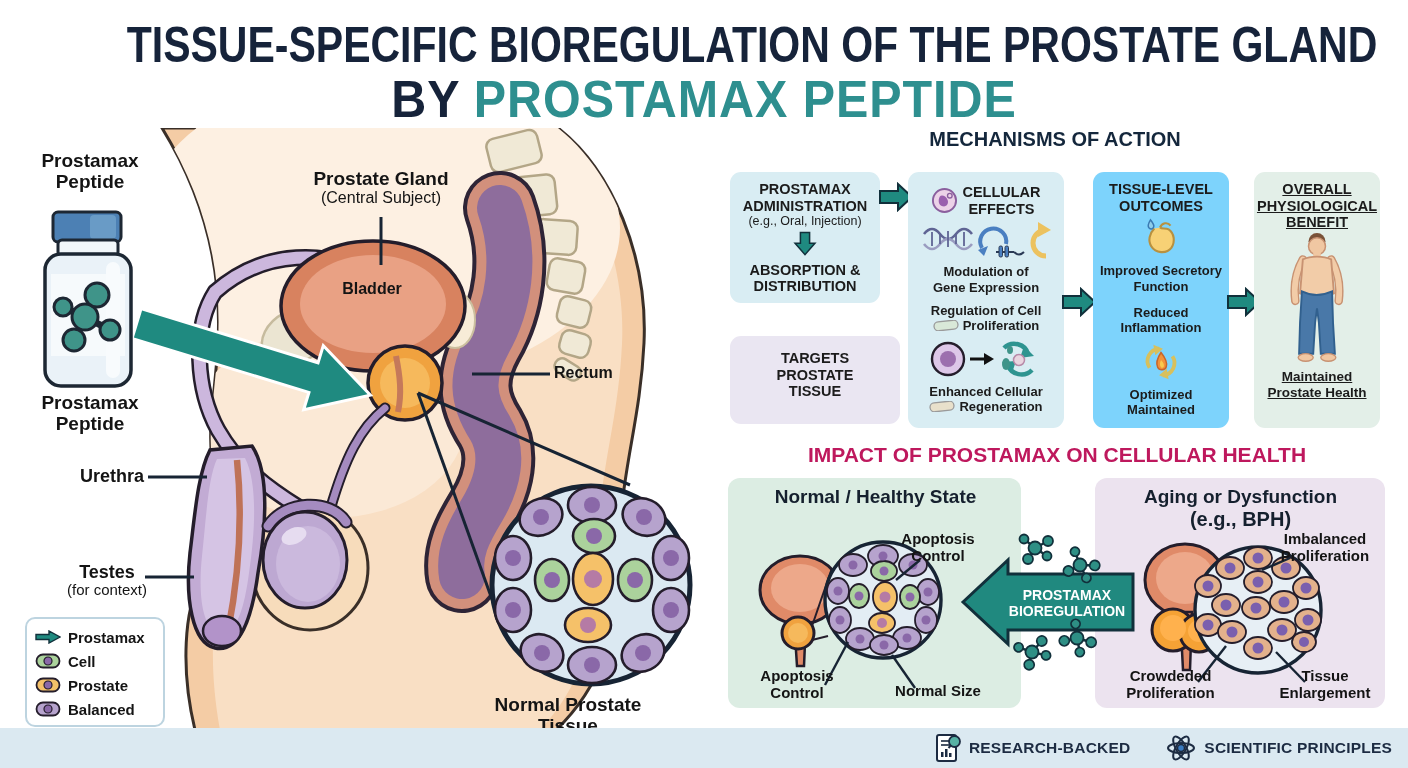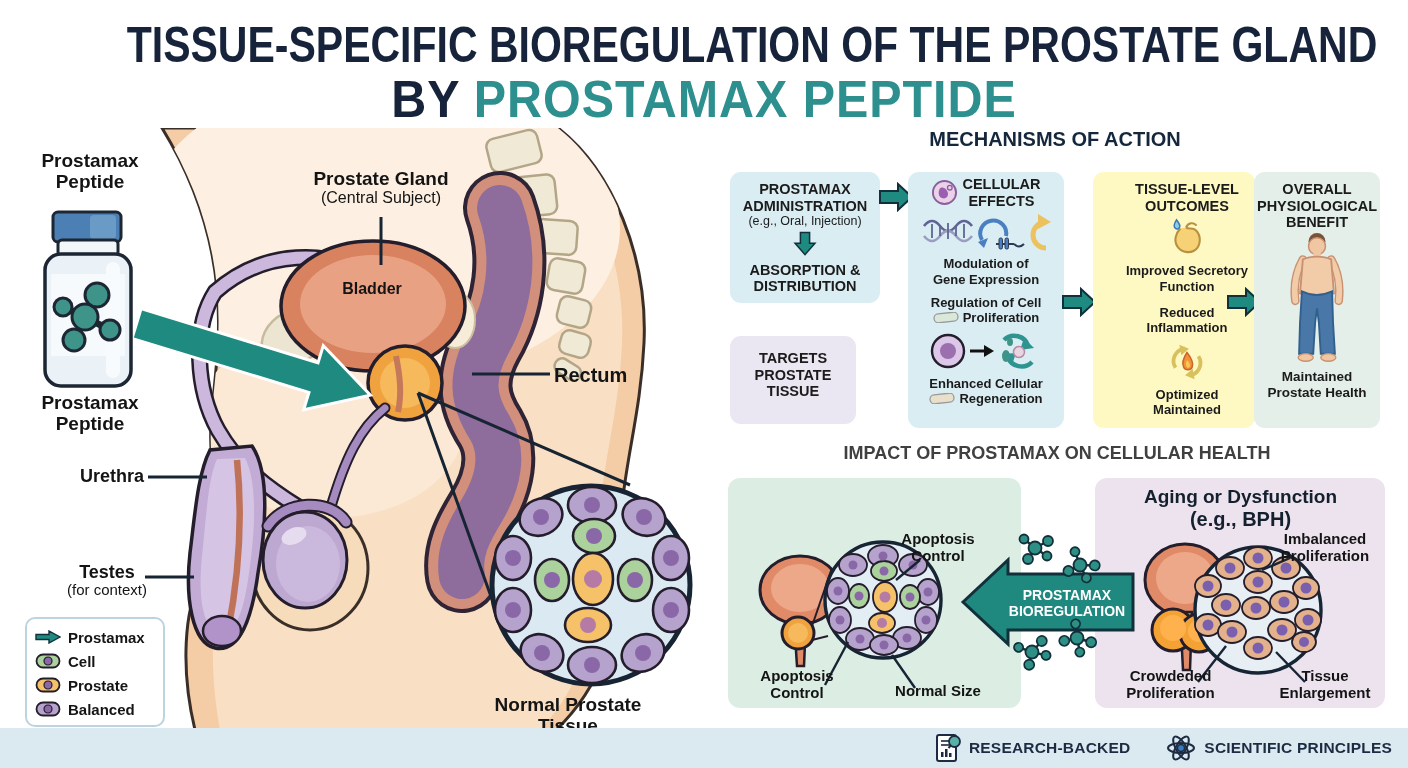--- a/index.html
+++ b/index.html
@@ -19,21 +19,21 @@
   .legend{left:25px;top:617px;width:128px;background:#ffffff;border:2px solid #bdd4e0;
           border-radius:10px;padding:6px 0 4px 8px;}
   .legend .row{display:flex;align-items:center;gap:7px;height:24px;}
   .legend .row span{font-size:15px;font-weight:bold;color:#141414;}
   
   .mbox{position:absolute;border-radius:11px;text-align:center;color:#1b1b1b;}
   .mbox .t{font-weight:bold;font-size:14.5px;line-height:1.15;}
   .mbox .s{font-size:12.5px;line-height:1.15;}
   .blue{background:#d9edf3;}
   .lav{background:#eae6f2;}
-  .blue2{background:#fef9c3;padding-left:26px;}
+  .blue2{background:#7dd3fc;}
   .green{background:#e3efe8;}
   .itm{font-weight:bold;font-size:13px;line-height:1.18;color:#1b1b1b;}
   .irow{display:flex;align-items:center;justify-content:center;gap:4px;}
   
   .panel{position:absolute;border-radius:12px;}
   .pgreen{background:#dcede3;}
   .ppink{background:#ece3ef;}
   .ptitle{position:absolute;text-align:center;font-weight:bold;font-size:19px;color:#15202e;line-height:1.15;}
   .ptitle .sub{font-weight:bold;font-size:20px;display:block;}
   .ilbl{position:absolute;text-align:center;font-weight:bold;font-size:15px;color:#141414;line-height:1.13;}
@@ -203,21 +203,21 @@
   </div>
   <div class="lbl" style="left:30px;top:392px;width:120px;font-size:19px;">
     <span>Prostamax</span>
     <span class="line2">Peptide</span>
   </div>
   <div class="lbl" style="left:291px;top:168px;width:180px;font-size:19px;">
     <span>Prostate Gland</span>
     <span class="sub" style="font-size:16px;">(Central Subject)</span>
   </div>
   <div class="lbl" style="left:322px;top:280px;width:100px;font-size:16px;">Bladder</div>
-  <div class="lbl" style="left:554px;top:364px;width:80px;font-size:20px;text-align:left;">Rectum</div>
+  <div class="lbl" style="left:554px;top:364px;width:80px;font-size:16px;text-align:left;">Rectum</div>
   <div class="lbl" style="left:58px;top:466px;width:86px;font-size:18px;text-align:right;">Urethra</div>
   <div class="lbl" style="left:52px;top:562px;width:110px;font-size:18px;">
     <span>Testes</span>
     <span class="sub" style="font-size:15px;">(for context)</span>
   </div>
   <div class="lbl" style="left:468px;top:694px;width:200px;font-size:19px;">Normal Prostate Tissue</div>
 
   <div class="abs legend">
     <div class="row">
       <svg width="26" height="14" viewBox="0 0 26 14">
@@ -254,32 +254,32 @@
     <div class="t" style="margin-top:9px;">PROSTAMAX</div>
     <div class="t">ADMINISTRATION</div>
     <div class="s">(e.g., Oral, Injection)</div>
     <svg width="26" height="26" viewBox="0 0 30 34" style="margin:2px 0 1px 0;">
       <path d="M9 2 L21 2 L21 16 L28 16 L15 31 L2 16 L9 16 Z" fill="#1f8a80" stroke="#11303b" stroke-width="2"></path>
     </svg>
     <div class="t">ABSORPTION &amp;</div>
     <div class="t">DISTRIBUTION</div>
   </div>
 
-  <div class="mbox lav" style="left:730px;top:336px;width:126px;height:88px;padding-top:14px;box-sizing:border-box;">
+  <div class="mbox lav" style="left:730px;top:336px;width:170px;height:88px;padding-top:14px;box-sizing:border-box;">
     <div class="t">TARGETS</div>
     <div class="t">PROSTATE</div>
     <div class="t">TISSUE</div>
   </div>
 
   <svg class="abs" style="left:878px;top:182px;" width="36" height="30" viewBox="0 0 36 30">
     <path d="M2 9 L20 9 L20 2 L34 15 L20 28 L20 21 L2 21 Z" fill="#1f8a80" stroke="#11303b" stroke-width="2"></path>
   </svg>
 
   <div class="mbox blue" style="left:908px;top:172px;width:156px;height:256px;">
-    <div class="irow" style="margin-top:4px;">
+    <div class="irow" style="margin-top:12px;">
       <svg width="27" height="27" viewBox="0 0 28 28">
         <circle cx="14" cy="14" r="12" fill="#ecd2e8" stroke="#8a5f9e" stroke-width="2"></circle>
         <path d="M9 10 C7 14 8 19 12 20 C16 21 19 17 17 13 C15.5 9.5 11 7.5 9 10 Z" fill="#9a5fae"></path>
         <circle cx="19.5" cy="9" r="2.4" fill="none" stroke="#8a5f9e" stroke-width="1.4"></circle>
       </svg>
       <div>
         <div class="t">CELLULAR</div>
         <div class="t">EFFECTS</div>
       </div>
     </div>
@@ -358,42 +358,42 @@
       <path d="M22 20 C20.5 23 20.5 26 22 27.5 C23.5 29 25.5 27.5 25 25 C24.6 23 23 21 22 20 Z" fill="#f8c94f"></path>
     </svg>
     <div class="itm">Optimized</div>
     <div class="itm">Maintained</div>
   </div>
 
   <svg class="abs" style="left:1226px;top:287px;" width="36" height="30" viewBox="0 0 36 30">
     <path d="M2 9 L20 9 L20 2 L34 15 L20 28 L20 21 L2 21 Z" fill="#1f8a80" stroke="#11303b" stroke-width="2"></path>
   </svg>
 
-  <div class="mbox green" style="left:1254px;top:172px;width:126px;height:256px;">
+  <div class="mbox green" style="left:1254px;top:172px;width:126px;height:256px;text-decoration:underline;">
     <div class="t" style="margin-top:9px;">OVERALL</div>
     <div class="t">PHYSIOLOGICAL</div>
     <div class="t">BENEFIT</div>
     <svg width="70" height="132" viewBox="0 0 70 140" style="margin-top:2px;">
       <path d="M26 9 A9 9 0 0 1 44 9 L42 13 L28 13 Z" fill="#7a5238"></path>
       <circle cx="35" cy="14" r="9" fill="#f0c7a2" stroke="#c89272" stroke-width="1.6"></circle>
       <rect x="31" y="21" width="8" height="6" fill="#f0c7a2"></rect>
       <path d="M20 28 C12 42 10 56 12 72" fill="none" stroke="#c89272" stroke-width="9" stroke-linecap="round"></path>
       <path d="M20 28 C12 42 10 56 12 72" fill="none" stroke="#f2cca8" stroke-width="6" stroke-linecap="round"></path>
       <path d="M50 28 C58 42 60 56 58 72" fill="none" stroke="#c89272" stroke-width="9" stroke-linecap="round"></path>
       <path d="M50 28 C58 42 60 56 58 72" fill="none" stroke="#f2cca8" stroke-width="6" stroke-linecap="round"></path>
       <path d="M20 28 C28 24 42 24 50 28 L53 64 C42 69 28 69 17 64 Z" fill="#f2cca8" stroke="#c89272" stroke-width="2"></path>
       <path d="M19 62 L17 95 L16 128 L31 128 L33 95 L35 80 L37 95 L39 128 L54 128 L52 95 L51 62 C40 67 29 67 19 62 Z" fill="#4978a8" stroke="#31608e" stroke-width="2"></path>
       <ellipse cx="23" cy="132" rx="8" ry="4" fill="#f0c7a2" stroke="#c89272" stroke-width="1.4"></ellipse>
       <ellipse cx="47" cy="132" rx="8" ry="4" fill="#f0c7a2" stroke="#c89272" stroke-width="1.4"></ellipse>
     </svg>
     <div class="itm" style="font-size:13.5px;">Maintained</div>
     <div class="itm" style="font-size:13.5px;">Prostate Health</div>
   </div>
 
-  <div class="lbl" style="left:807px;top:443px;width:500px;font-size:18px;color:#404040;">IMPACT OF PROSTAMAX ON CELLULAR HEALTH</div>
+  <div class="lbl" style="left:807px;top:443px;width:500px;font-size:21px;color:#be185d;">IMPACT OF PROSTAMAX ON CELLULAR HEALTH</div>
 
   <div class="panel pgreen" style="left:728px;top:478px;width:293px;height:230px;"></div>
   <div class="panel ppink" style="left:1095px;top:478px;width:290px;height:230px;"></div>
 
   <svg class="abs" style="left:720px;top:470px;" width="688" height="260" viewBox="0 0 688 260">
     <defs>
       <g id="mol">
         <g stroke="#11303b" stroke-width="2.4">
           <line x1="0" y1="0" x2="13" y2="-7"></line>
             <line x1="0" y1="0" x2="-11" y2="-9"></line>
@@ -510,20 +510,21 @@
         <circle cx="562" cy="160" r="5.5"></circle>
           <circle cx="538" cy="178" r="5.5"></circle>
           <circle cx="584" cy="172" r="5"></circle>
       </g>
     </g>
     <line x1="570" y1="88" x2="542" y2="100" stroke="#172434" stroke-width="2.4"></line>
     <line x1="478" y1="212" x2="506" y2="176" stroke="#172434" stroke-width="2.4"></line>
     <line x1="585" y1="212" x2="556" y2="182" stroke="#172434" stroke-width="2.4"></line>
   </svg>
 
+  <div class="ptitle" style="left:758px;top:486px;width:235px;">Normal / Healthy State</div>
   <div class="ptitle" style="left:1123px;top:486px;width:235px;">
     <span>Aging or Dysfunction</span>
     <span class="sub">(e.g., BPH)</span>
   </div>
 
   <div class="ilbl" style="left:893px;top:531px;width:90px;">
     <span>Apoptosis</span>
     <span class="line2">Control</span>
   </div>
   <div class="ilbl" style="left:752px;top:668px;width:90px;">

